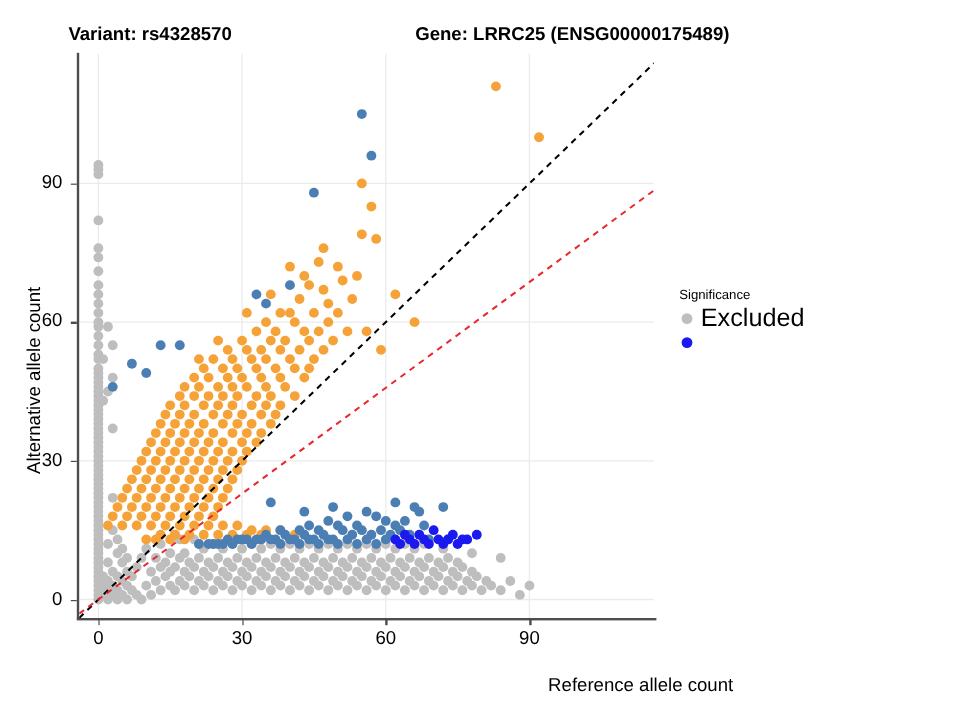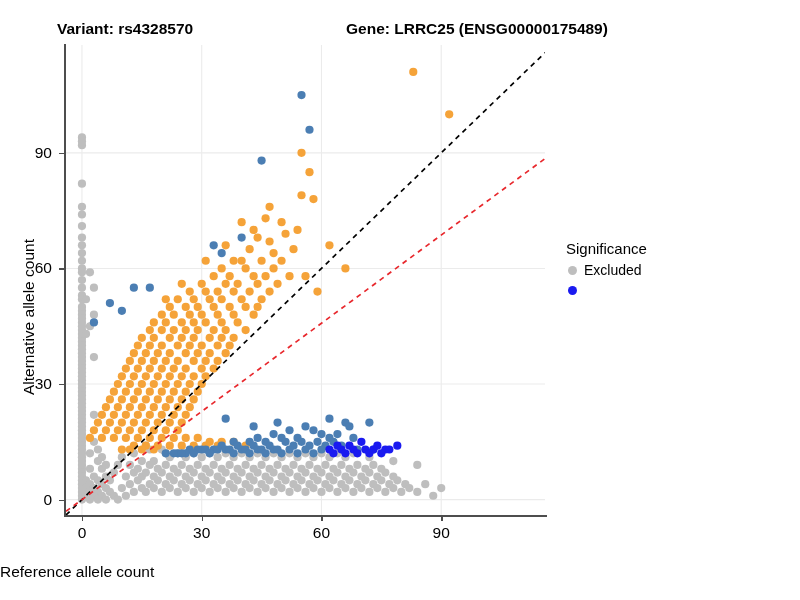--- a/index.html
+++ b/index.html
@@ -16,29 +16,29 @@
 
   #xaxis-line{position:absolute;left:64px;top:515px;width:483px;height:1.6px;background:#4d4d4d;}
   #yaxis-line{position:absolute;left:64.4px;top:44px;width:1.6px;height:472px;background:#4d4d4d;}
 
   .tick-mark-x{position:absolute;width:1.4px;height:5px;background:#4d4d4d;top:516px;}
   .tick-mark-y{position:absolute;height:1.4px;width:5px;background:#4d4d4d;left:59px;}
 
   .tick-lab-x{position:absolute;font-size:15.5px;color:#000;text-align:center;width:60px;top:524px;}
   .tick-lab-y{position:absolute;font-size:15.5px;color:#000;text-align:right;width:40px;height:18px;}
 
-  #xlab{position:absolute;left:0;top:563px;width:611px;text-align:left;font-size:15.5px;color:#000;}
+  #xlab{position:absolute;left:0;top:563px;width:611px;text-align:right;font-size:15.5px;color:#000;}
   #ylab{position:absolute;font-size:15.5px;color:#000;white-space:nowrap;
         transform:rotate(-90deg);transform-origin:left top;left:20px;top:395px;}
 
   #legend{position:absolute;left:565px;top:240px;width:232px;}
-  #legend-title{font-size:15px;color:#000;margin:0 0 3px 1px;}
+  #legend-title{font-size:11px;color:#000;margin:0 0 3px 1px;}
   .legend-row{display:flex;align-items:center;height:20.5px;}
   .legend-dot{width:9px;height:9px;border-radius:50%;margin:0 7px 0 3px;flex:0 0 auto;}
-  .legend-text{font-size:14px;color:#000;white-space:nowrap;line-height:1;}
+  .legend-text{font-size:21px;color:#000;white-space:nowrap;line-height:1;}
 </style>
 </head>
 <body>
 
 <div id="root">
 
   <div class="title" id="variant-title">Variant: rs4328570</div>
   <div class="title" id="gene-title">Gene: LRRC25 (ENSG00000175489)</div>
 
   <div id="panel">

